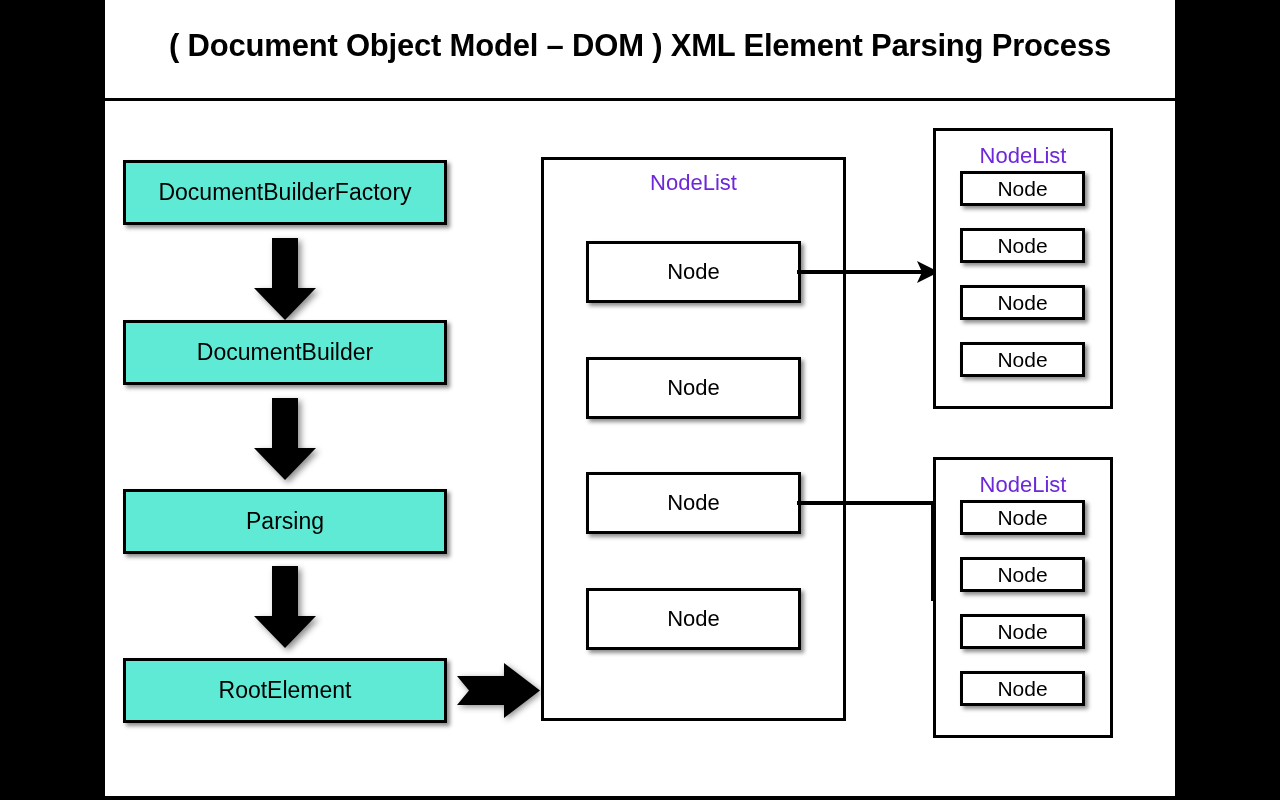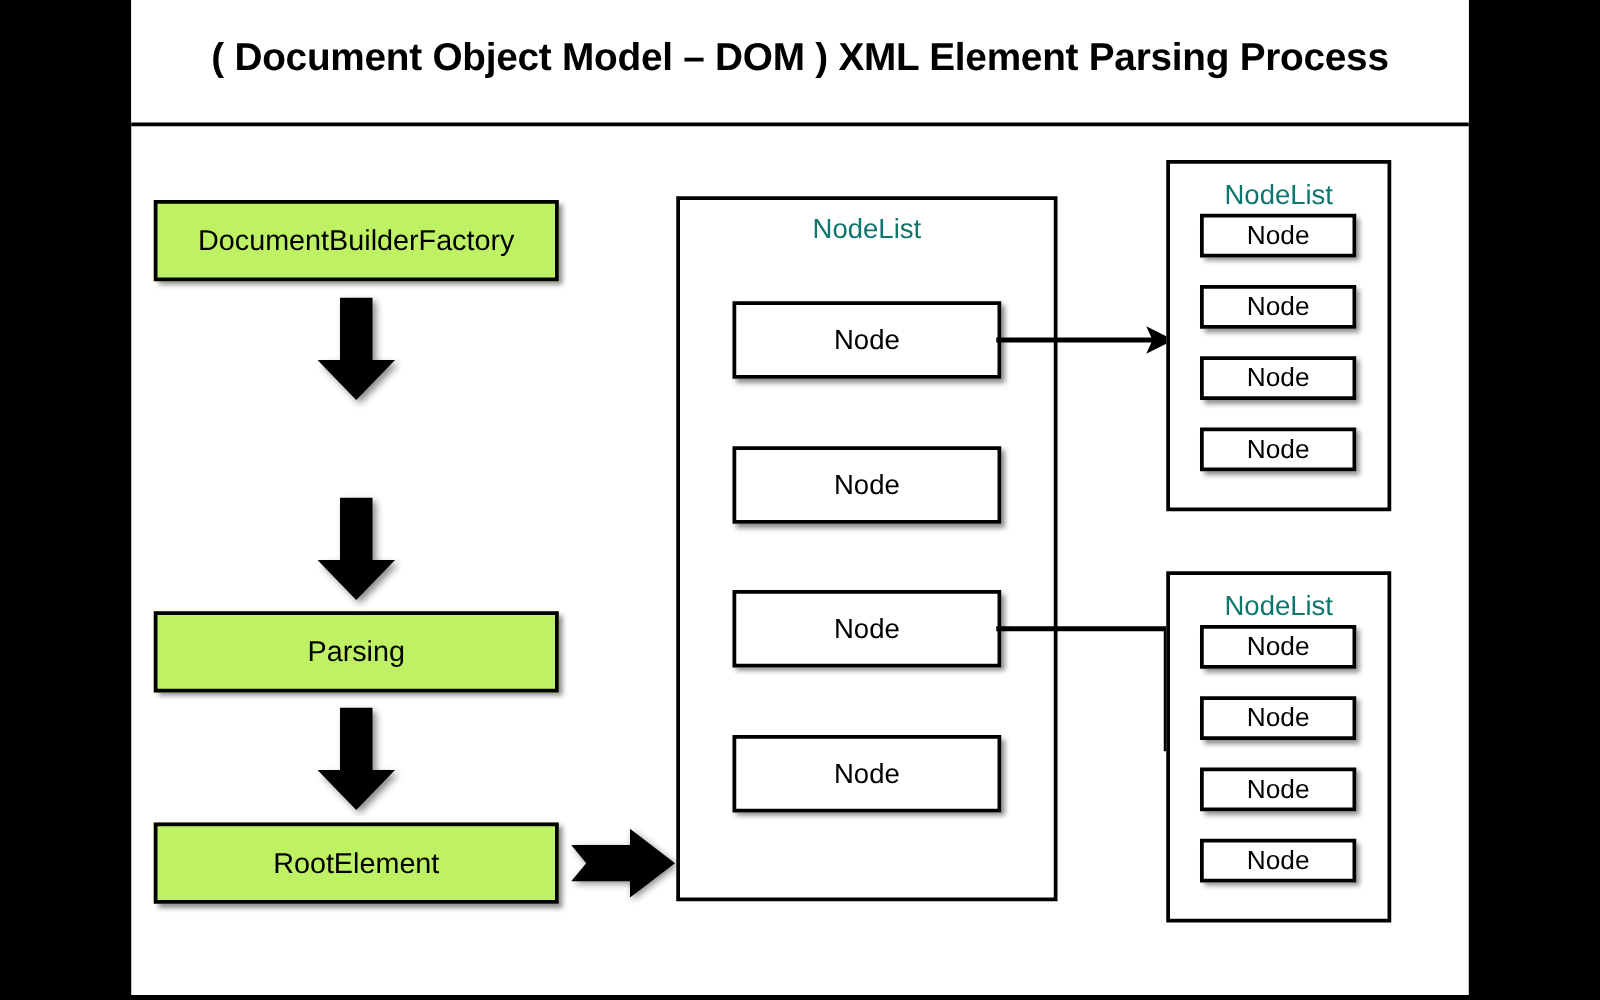--- a/index.html
+++ b/index.html
@@ -59,21 +59,21 @@
     left: 0px;
     top: 98px;
     width: 1070px;
     height: 3px;
     background: #000000;
   }
 
   
   .proc-box {
     position: absolute;
-    background: #bef264;
+    background: #5eead4;
     border: 3px solid #000000;
     box-sizing: border-box;
     box-shadow: 3px 3px 4px rgba(0,0,0,0.45);
     display: flex;
     align-items: center;
     justify-content: center;
     font-size: 23px;
     color: #000000;
   }
 
@@ -110,21 +110,21 @@
     box-sizing: border-box;
   }
   .container-box.thin { border-width: 3px; }
 
   .container-title {
     position: absolute;
     left: 0;
     width: 100%;
     text-align: center;
     font-size: 22px;
-    color: #0f766e;
+    color: #6d28d9;
   }
 
   
   .block-arrow-down {
     position: absolute;
     width: 62px;
     height: 82px;
     filter: drop-shadow(3px 3px 3px rgba(0,0,0,0.45));
   }
   .block-arrow-right {
@@ -149,20 +149,23 @@
     </div>
 
     <div class="proc-box" style="left:18px; top:160px; width:324px; height:65px;">
       <span>DocumentBuilderFactory</span>
     </div>
 
     <svg class="block-arrow-down" style="left:149px; top:238px;" viewBox="0 0 62 82" xmlns="http://www.w3.org/2000/svg">
       <polygon points="18,0 44,0 44,50 62,50 31,82 0,50 18,50" fill="#000000"></polygon>
     </svg>
 
+    <div class="proc-box" style="left:18px; top:320px; width:324px; height:65px;">
+      <span>DocumentBuilder</span>
+    </div>
 
     <svg class="block-arrow-down" style="left:149px; top:398px;" viewBox="0 0 62 82" xmlns="http://www.w3.org/2000/svg">
       <polygon points="18,0 44,0 44,50 62,50 31,82 0,50 18,50" fill="#000000"></polygon>
     </svg>
 
     <div class="proc-box" style="left:18px; top:489px; width:324px; height:65px;">
       <span>Parsing</span>
     </div>
 
     <svg class="block-arrow-down" style="left:149px; top:566px;" viewBox="0 0 62 82" xmlns="http://www.w3.org/2000/svg">

